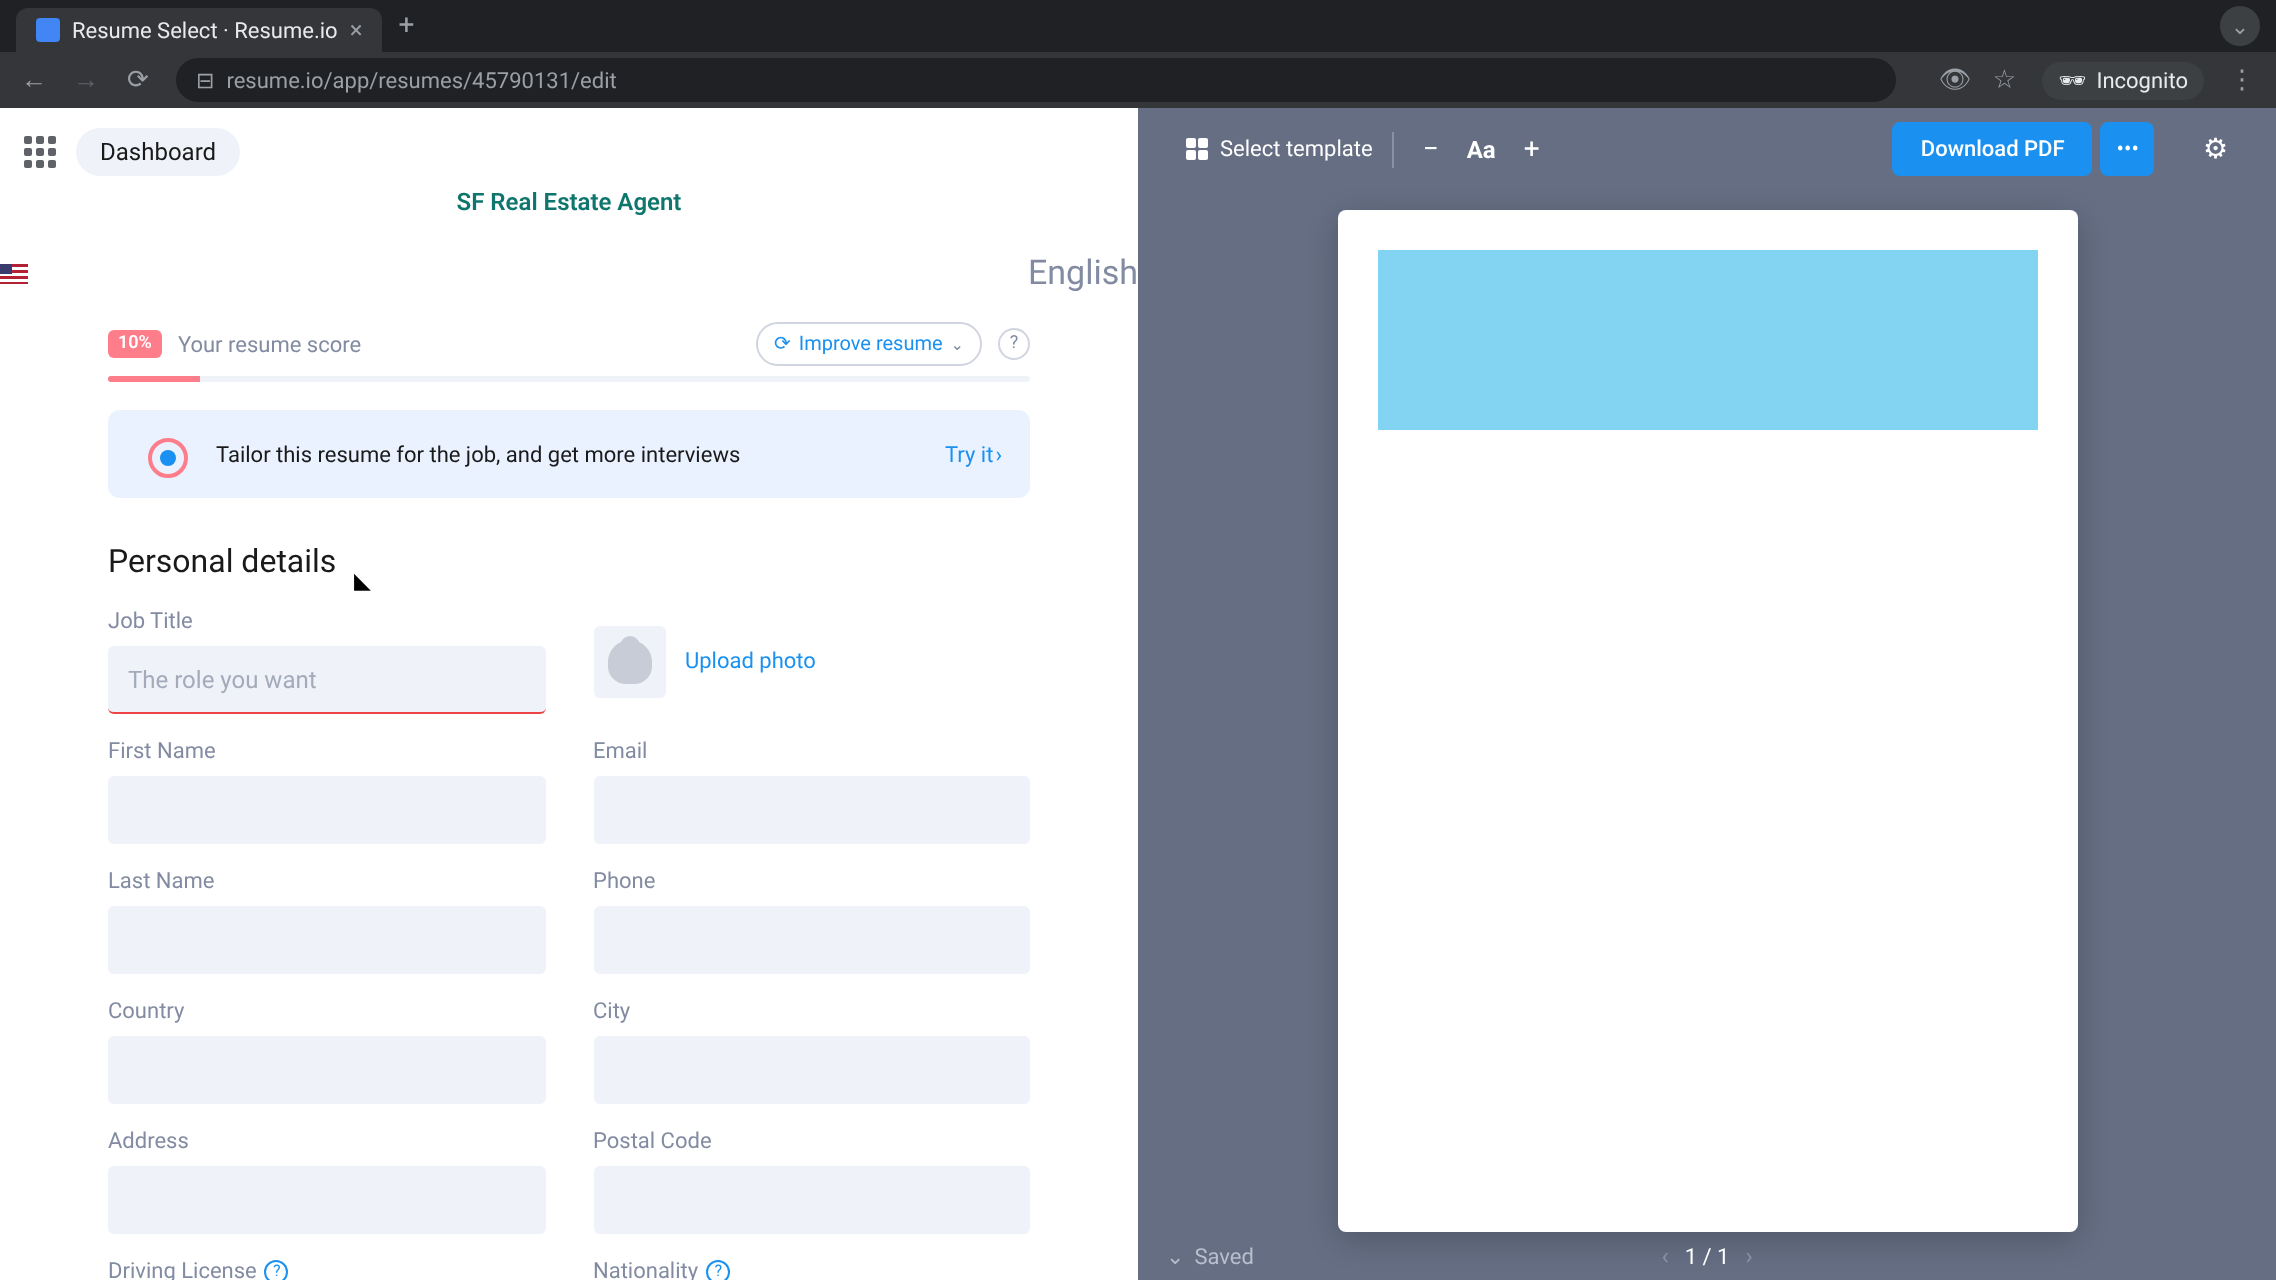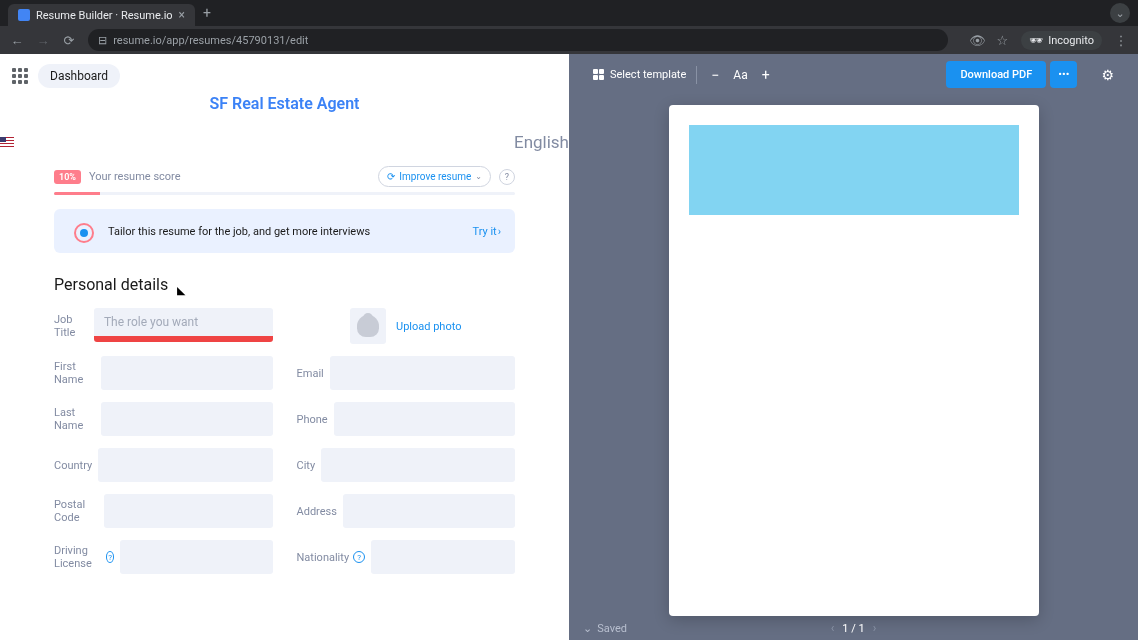--- a/index.html
+++ b/index.html
@@ -16,78 +16,78 @@
 .url-box{flex:1;background:#202124;border-radius:12px;height:22px;display:flex;align-items:center;padding:0 10px;color:#9aa0a6;font-size:11px;gap:6px;max-width:860px}
 .addr-right{display:flex;gap:12px;align-items:center;margin-left:auto}
 .incognito-badge{display:flex;align-items:center;gap:5px;color:#e8eaed;font-size:11px;background:#3c4043;padding:3px 8px;border-radius:10px}
 .app{height:586px;background:#fff;display:flex}
 .left-panel{width:569px;background:#fff;overflow-y:auto;overflow-x:hidden}
 .app-header{display:flex;align-items:center;padding:10px 12px;gap:10px}
 .apps-grid{display:grid;grid-template-columns:repeat(3,4px);grid-template-rows:repeat(3,4px);gap:2px}
 .apps-grid span{background:#5f6368;border-radius:1px}
 .dashboard-btn{background:#eff2f9;border:none;padding:5px 12px;border-radius:14px;font-size:12px;color:#1a1a1a}
 .title-area{text-align:center;margin-top:-4px}
-.resume-title{font-size:16px;font-weight:600;color:#3b82f6}
+.resume-title{font-size:12px;font-weight:600;color:#0f766e}
 .lang-row{display:flex;align-items:center;justify-content:space-between;gap:5px;margin-top:19px;font-size:17px;color:#828ba2}
 .flag{width:14px;height:10px;background:linear-gradient(to bottom,#b22234 0%,#b22234 15%,#fff 15%,#fff 30%,#b22234 30%,#b22234 45%,#fff 45%,#fff 60%,#b22234 60%,#b22234 75%,#fff 75%,#fff 90%,#b22234 90%);position:relative}
 .flag::before{content:"";position:absolute;top:0;left:0;width:6px;height:5px;background:#3c3b6e}
 .content-area{padding:0 54px}
 .score-row{display:flex;align-items:center;margin-top:14px;gap:8px}
 .score-badge{background:#fe7d8b;color:#fff;font-size:9px;font-weight:600;padding:2px 5px;border-radius:3px}
 .score-text{font-size:11px;color:#828ba2}
 .improve-pill{margin-left:auto;display:flex;align-items:center;gap:4px;border:1px solid #d0d5e0;border-radius:14px;padding:4px 8px;font-size:10px;color:#1a91f0}
 .improve-caret{color:#828ba2;font-size:8px}
 .help-q{width:16px;height:16px;border:1px solid #d0d5e0;border-radius:50%;display:flex;align-items:center;justify-content:center;font-size:9px;color:#828ba2}
 .progress-track{height:3px;background:#eff2f9;margin-top:5px;border-radius:2px;overflow:hidden}
 .progress-fill{height:100%;width:10%;background:#fe7d8b}
 .tailor-banner{background:#eaf1ff;border-radius:6px;padding:12px 14px;margin-top:14px;display:flex;align-items:center;gap:12px}
 .tailor-icon{width:28px;height:20px;position:relative}
 .tailor-icon::before{content:"";position:absolute;width:16px;height:16px;border:2px solid #fe7d8b;border-radius:50%;left:6px;top:2px}
 .tailor-icon::after{content:"";position:absolute;width:8px;height:8px;background:#1a91f0;border-radius:50%;left:12px;top:8px}
 .tailor-text{font-size:11px;color:#1a1a1a;flex:1}
 .try-it{font-size:11px;color:#1a91f0;display:flex;align-items:flex-end;gap:1px}
 .section-title{font-size:16px;font-weight:400;color:#1a1a1a;margin-top:22px;margin-bottom:14px}
 .form-grid{display:grid;grid-template-columns:1fr 1fr;gap:12px 24px}
-.form-field{display:flex;gap:6px}
+.form-field{display:flex;flex-direction:column;gap:6px}
 .field-label{font-size:11px;color:#828ba2;display:flex;align-items:center;gap:4px}
 .field-help{width:12px;height:12px;border:1px solid #1a91f0;border-radius:50%;display:flex;align-items:center;justify-content:center;font-size:8px;color:#1a91f0}
 .field-input{height:34px;background:#eff2f9;border:none;border-radius:3px;padding:0 10px;font-size:12px;color:#1a1a1a;width:100%}
-.field-input.active{border-bottom:6px solid #ef4444}
+.field-input.active{border-bottom:1px solid #ef4444}
 .field-input::placeholder{color:#a3aab9}
 .photo-row{display:flex;align-items:center;gap:10px}
 .photo-box{width:36px;height:36px;background:#eff2f9;border-radius:3px;display:flex;align-items:center;justify-content:center}
 .photo-silhouette{width:22px;height:22px;background:#c8ccd6;border-radius:50% 50% 40% 40%;position:relative}
 .photo-silhouette::before{content:"";position:absolute;width:10px;height:10px;background:#c8ccd6;border-radius:50%;top:-2px;left:6px}
 .upload-link{font-size:11px;color:#1a91f0}
 .right-panel{flex:1;background:#656e83;position:relative;display:flex;flex-direction:column}
 .preview-toolbar{height:42px;display:flex;align-items:center;padding:0 24px;gap:10px}
 .template-btn{display:flex;align-items:center;gap:6px;color:#fff;font-size:11px}
 .grid-icon{display:grid;grid-template-columns:repeat(2,5px);grid-template-rows:repeat(2,5px);gap:1px}
 .grid-icon span{background:#fff;border-radius:1px}
 .divider{width:1px;height:18px;background:#8992a5}
 .zoom-ctrl{color:#fff;font-size:14px;padding:0 4px}
-.font-btn{color:#fff;font-size:12px;font-weight:400}
+.font-btn{color:#fff;font-size:12px;font-weight:700}
 .download-btn{background:#1a91f0;color:#fff;border:none;padding:7px 14px;border-radius:4px;font-size:11px;font-weight:500}
 .more-btn{background:#1a91f0;color:#fff;border:none;padding:7px 8px;border-radius:4px;font-size:11px;margin-left:4px}
 .gear-icon{color:#fff;margin-left:auto;font-size:14px}
 .preview-page{background:#fff;width:370px;height:520px;margin:10px auto 0;border-radius:4px;box-shadow:0 4px 16px rgba(0,0,0,0.2);padding:20px}
 .preview-header{height:90px;background:#82d4f2}
 .preview-footer{height:24px;display:flex;align-items:center;justify-content:center;gap:10px;color:#fff;font-size:11px}
 .saved-indicator{position:absolute;left:14px;display:flex;align-items:center;gap:5px;color:#b8bfcf;font-size:11px}
 .page-nav{display:flex;align-items:center;gap:8px}
 .page-arrow{color:#8992a5;font-size:12px}
 .cursor{position:absolute;left:177px;top:284px;font-size:11px;color:#000;pointer-events:none}
 </style>
 </head>
 <body>
 
 <div class="browser-top">
   <div class="tab">
     <div class="tab-favicon"></div>
-    <span>Resume Builder · Resume.io</span>
+    <span>Resume Select · Resume.io</span>
     <span class="tab-close">×</span>
   </div>
   <span class="new-tab">+</span>
   <div class="win-ctrls">
     <div class="win-btn">⌄</div>
   </div>
 </div>
 
 <div class="addr-bar">
   <span class="nav-icon">←</span>
@@ -192,25 +192,25 @@
         <div class="form-field">
           <div class="field-label">Country</div>
           <input class="field-input" style="">
         </div>
         <div class="form-field">
           <div class="field-label">City</div>
           <input class="field-input" style="">
         </div>
 
         <div class="form-field">
+          <div class="field-label">Address</div>
+          <input class="field-input" style="">
+        </div>
+        <div class="form-field">
           <div class="field-label">Postal Code</div>
-          <input class="field-input" style="">
-        </div>
-        <div class="form-field">
-          <div class="field-label">Address</div>
           <input class="field-input" style="">
         </div>
 
         <div class="form-field">
           <div class="field-label">
               <span>Driving License</span>
               <span class="field-help">?</span>
             </div>
           <input class="field-input" style="">
         </div>

